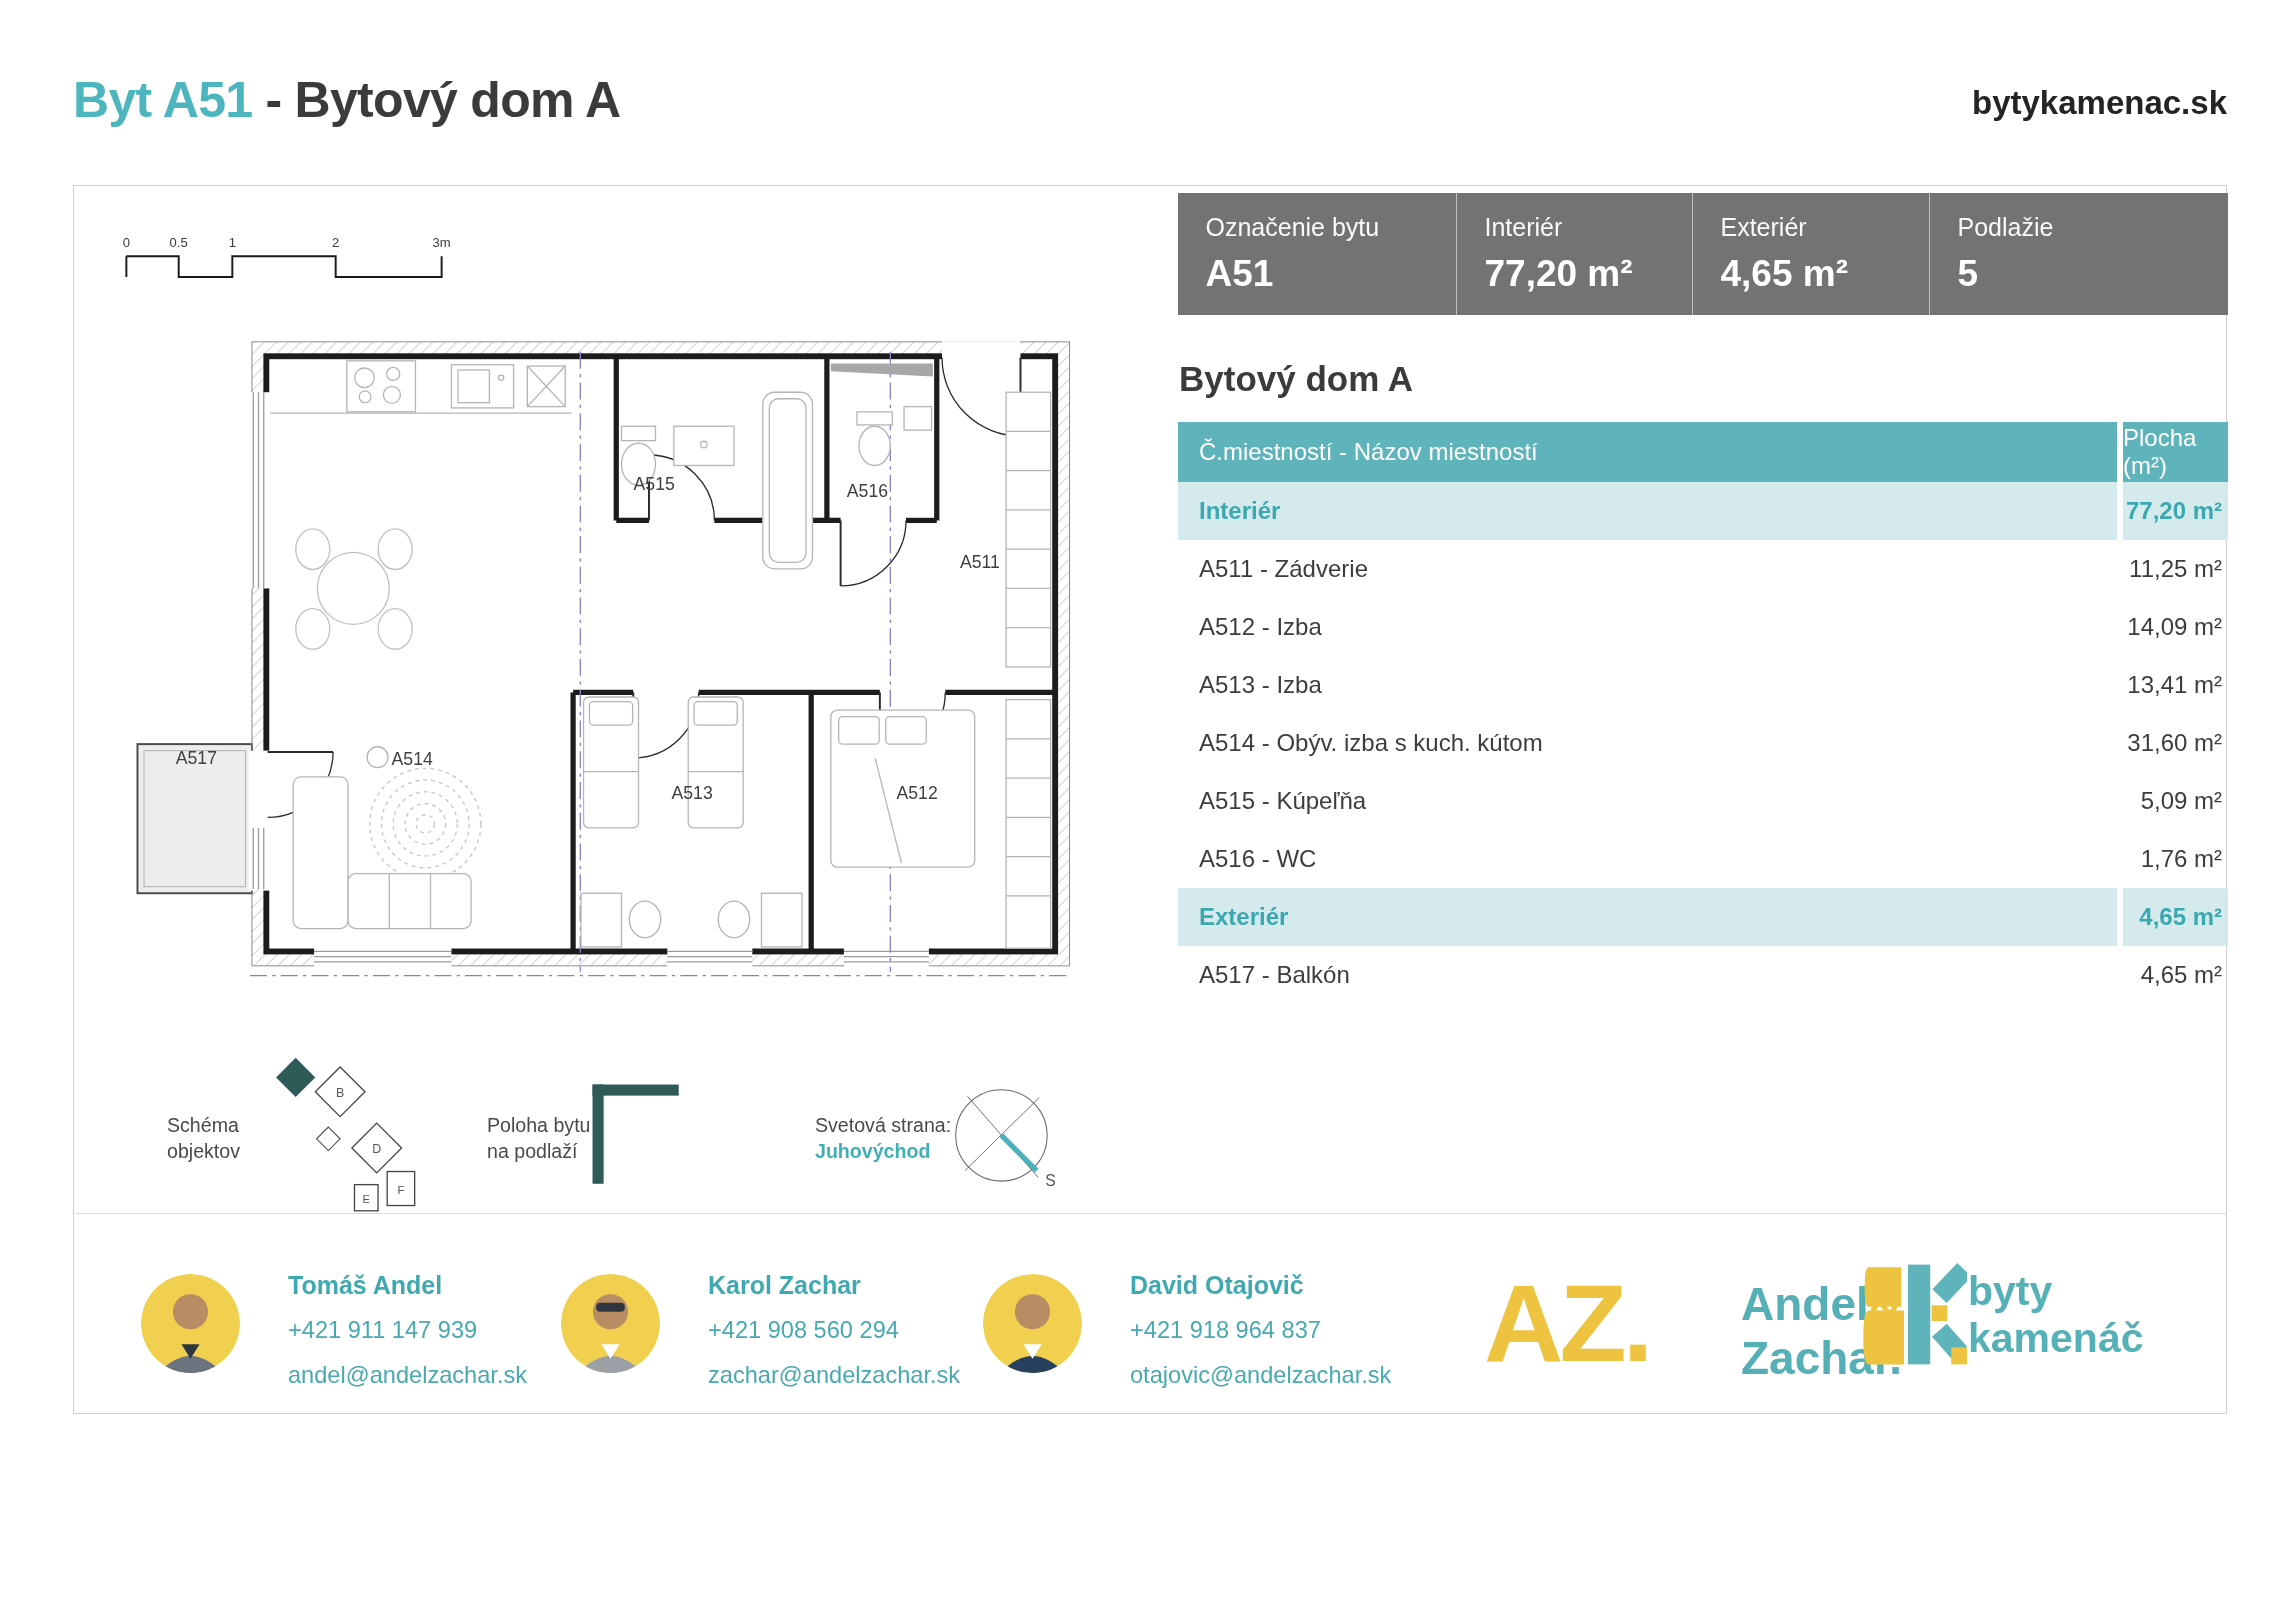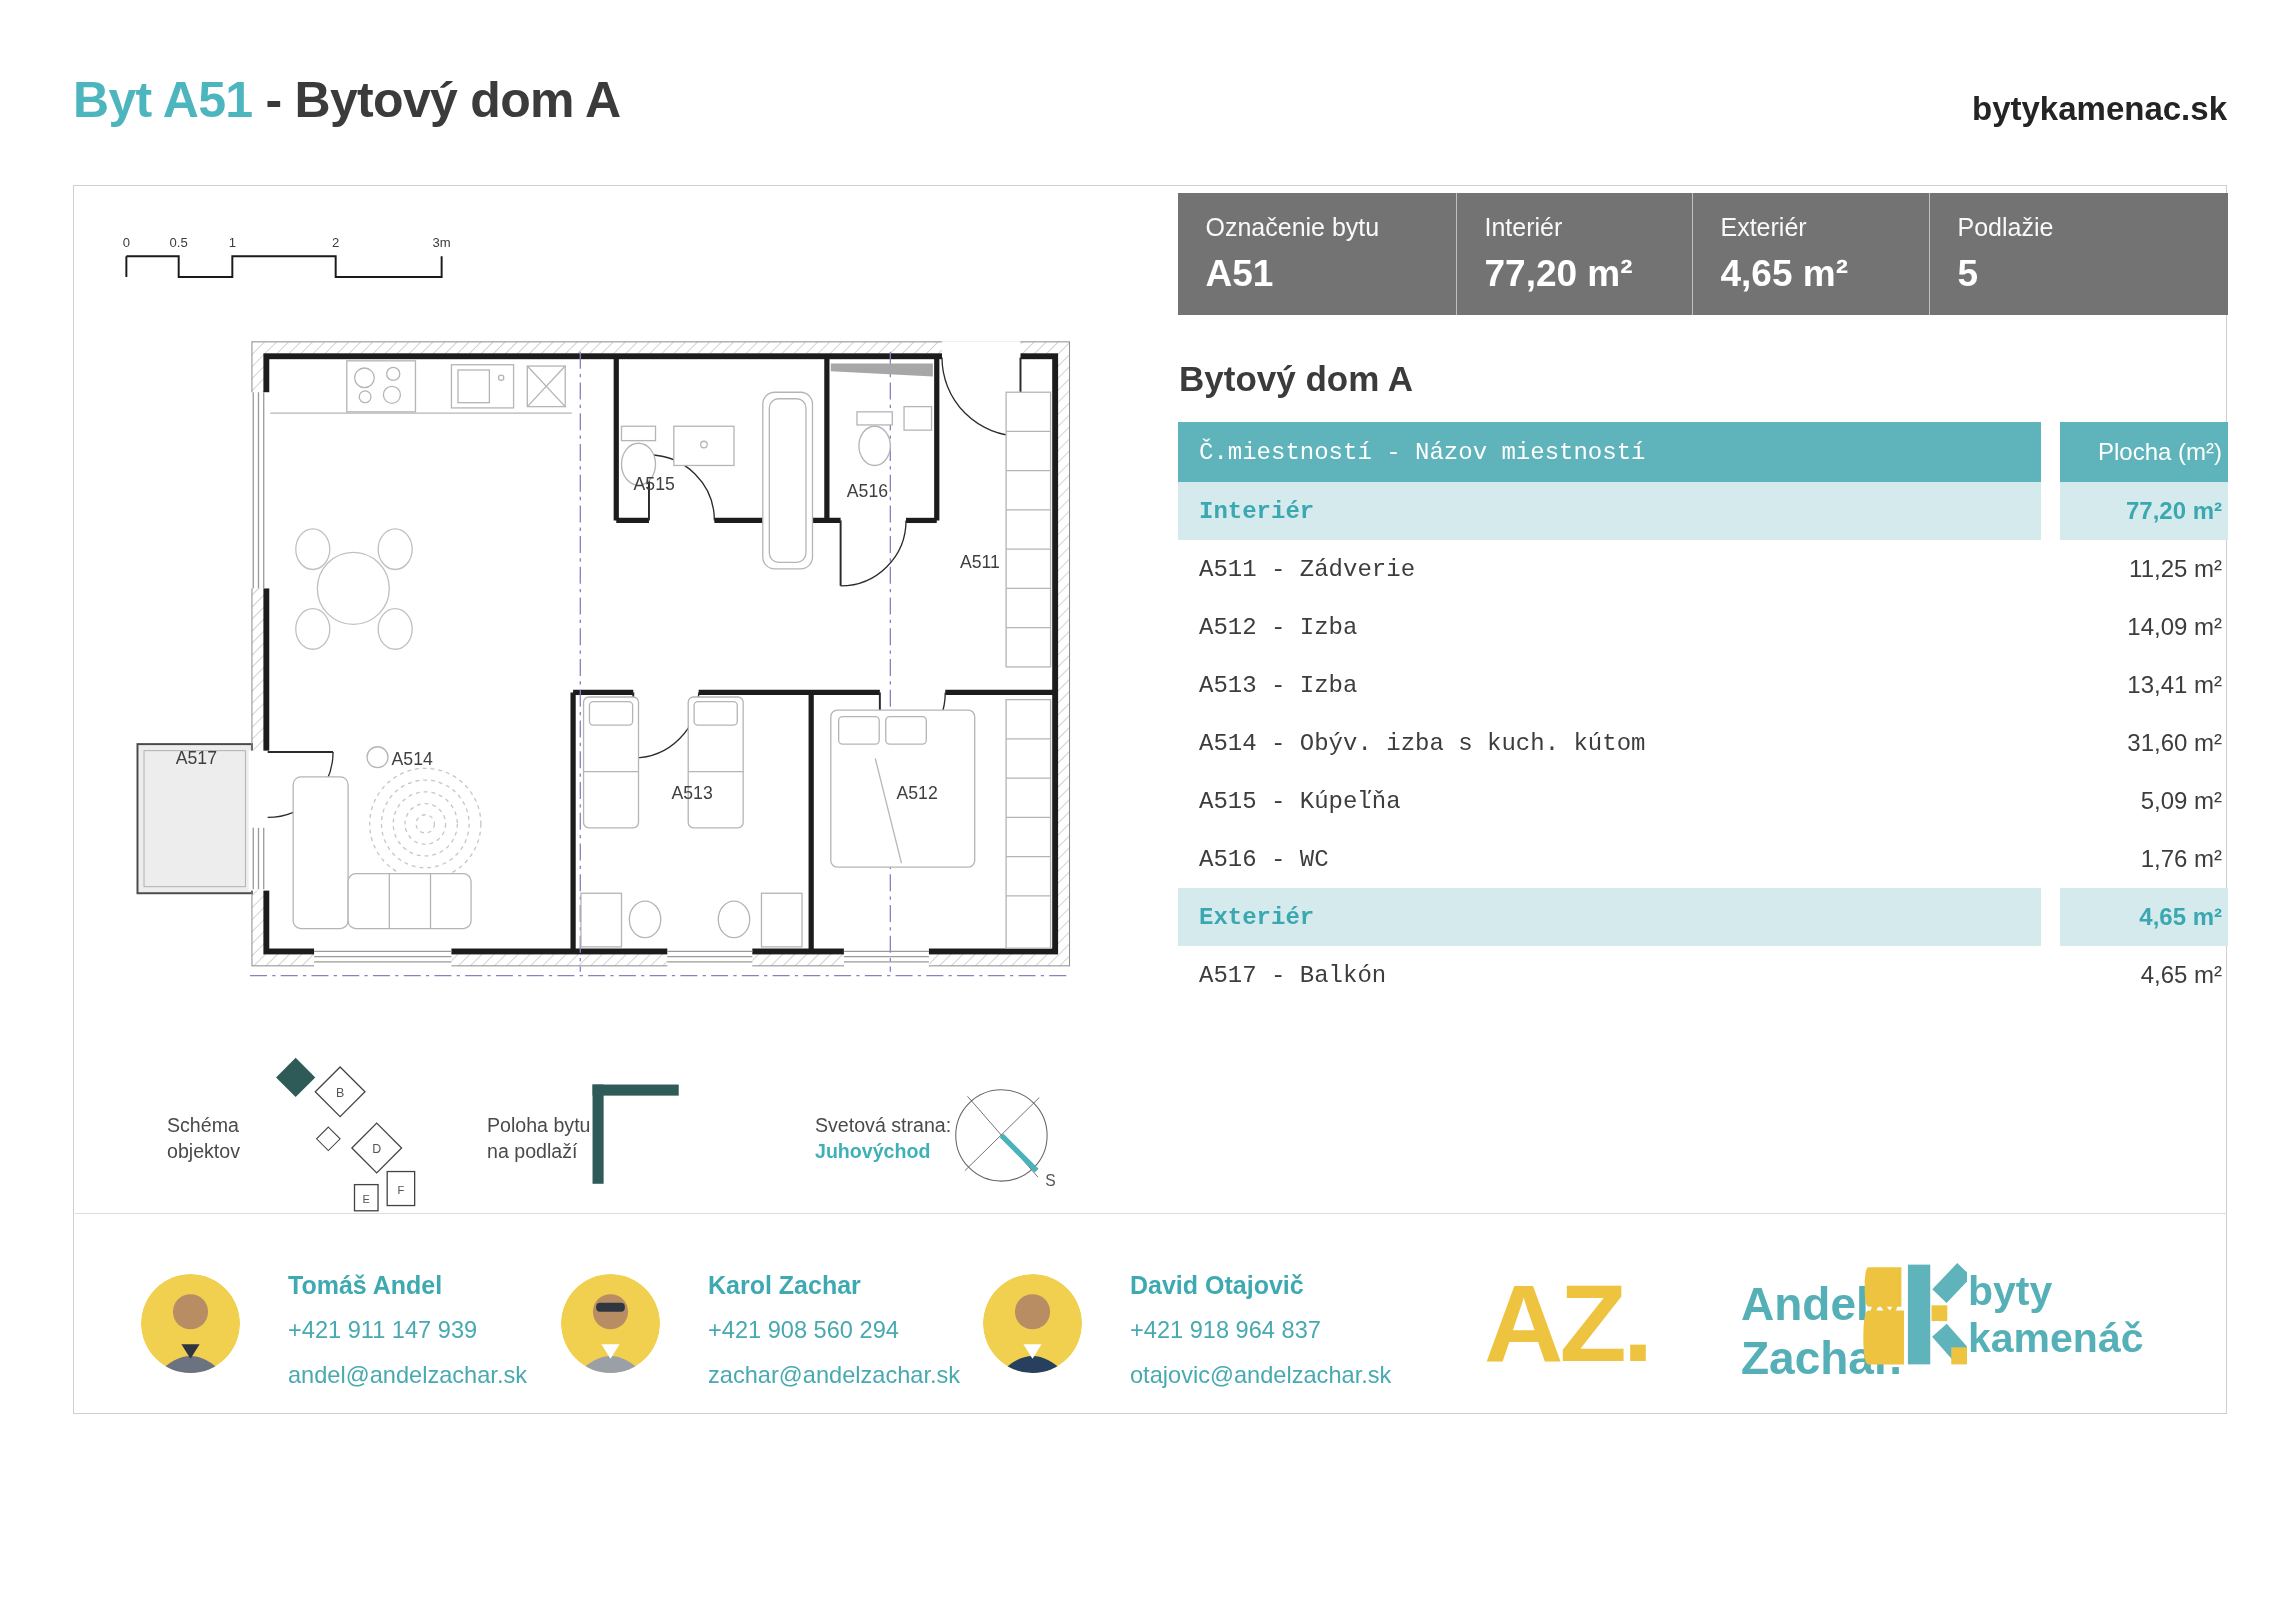--- a/index.html
+++ b/index.html
@@ -5,21 +5,21 @@
   * { margin:0; padding:0; box-sizing:border-box; }
   html,body { background:#ffffff; }
   .page {
     position:relative; width:2295px; height:1623px; background:#fff;
     font-family:"Liberation Sans", sans-serif; overflow:hidden;
   }
   
   .title { position:absolute; left:73px; top:71px; font-size:50px; letter-spacing:-0.7px; }
   .title .hl { color:#4db5bd; font-weight:800; }
   .title .rest { color:#3b3b3b; font-weight:600; margin-left:13px; }
-  .website { position:absolute; right:68px; top:84px; font-size:33px; font-weight:700; color:#242424;margin-top:6px; }
+  .website { position:absolute; right:68px; top:84px; font-size:33px; font-weight:700; color:#242424; }
 
   
   .frame { position:absolute; left:73px; top:185px; width:2154px; height:1229px;
            border:1.3px solid #cfcfcf; background:#fff; }
   .footer-divider { position:absolute; left:75px; top:1213px; width:2152px; height:1.3px; background:#dcdcdc; }
 
   
   .infobar { position:absolute; left:1178px; top:193px; width:1050px; height:122px;
              background:#737373; display:flex; color:#fff; }
   .info-cell { display:flex; flex-direction:column; justify-content:center; gap:10.5px;
@@ -27,22 +27,22 @@
   .info-cell:last-child { border-right:none; }
   .info-cell .lbl { font-size:25px; font-weight:500; opacity:.96; }
   .info-cell .val { font-size:37px; font-weight:800; }
   .c1{width:279px;} .c2{width:236px;} .c3{width:237px;} .c4{width:297px;}
 
   
   .table-title { position:absolute; left:1179px; top:359px; font-size:35px; font-weight:600; color:#3b3b3b; }
   .rtable { position:absolute; left:1178px; top:422px; width:1050px; font-size:24px; color:#3d3d3d; }
   .trow { display:flex; height:58px; align-items:center; }
   .thead { height:60px; }
-  .cell-name { width:863px; padding-left:21px; margin-right:19px; height:100%;
-               display:flex; align-items:center;font-family:Liberation Mono, monospace; }
+  .cell-name { width:939px; padding-left:21px; margin-right:6px; height:100%;
+               display:flex; align-items:center; }
   .cell-area { flex:1; padding-right:6px; height:100%;
                display:flex; align-items:center; justify-content:flex-end; }
   .thead .cell-name, .thead .cell-area { background:#5fb3ba; color:#fff; font-weight:500; }
   .section .cell-name, .section .cell-area { background:#d5eaed; color:#3ba8b1; font-weight:700; }
 
   
   .legend-text { position:absolute; font-size:19.6px; line-height:26px; color:#4a4a4a; }
   .compass-value { color:#3fb0b8; font-weight:700; }
 
   

